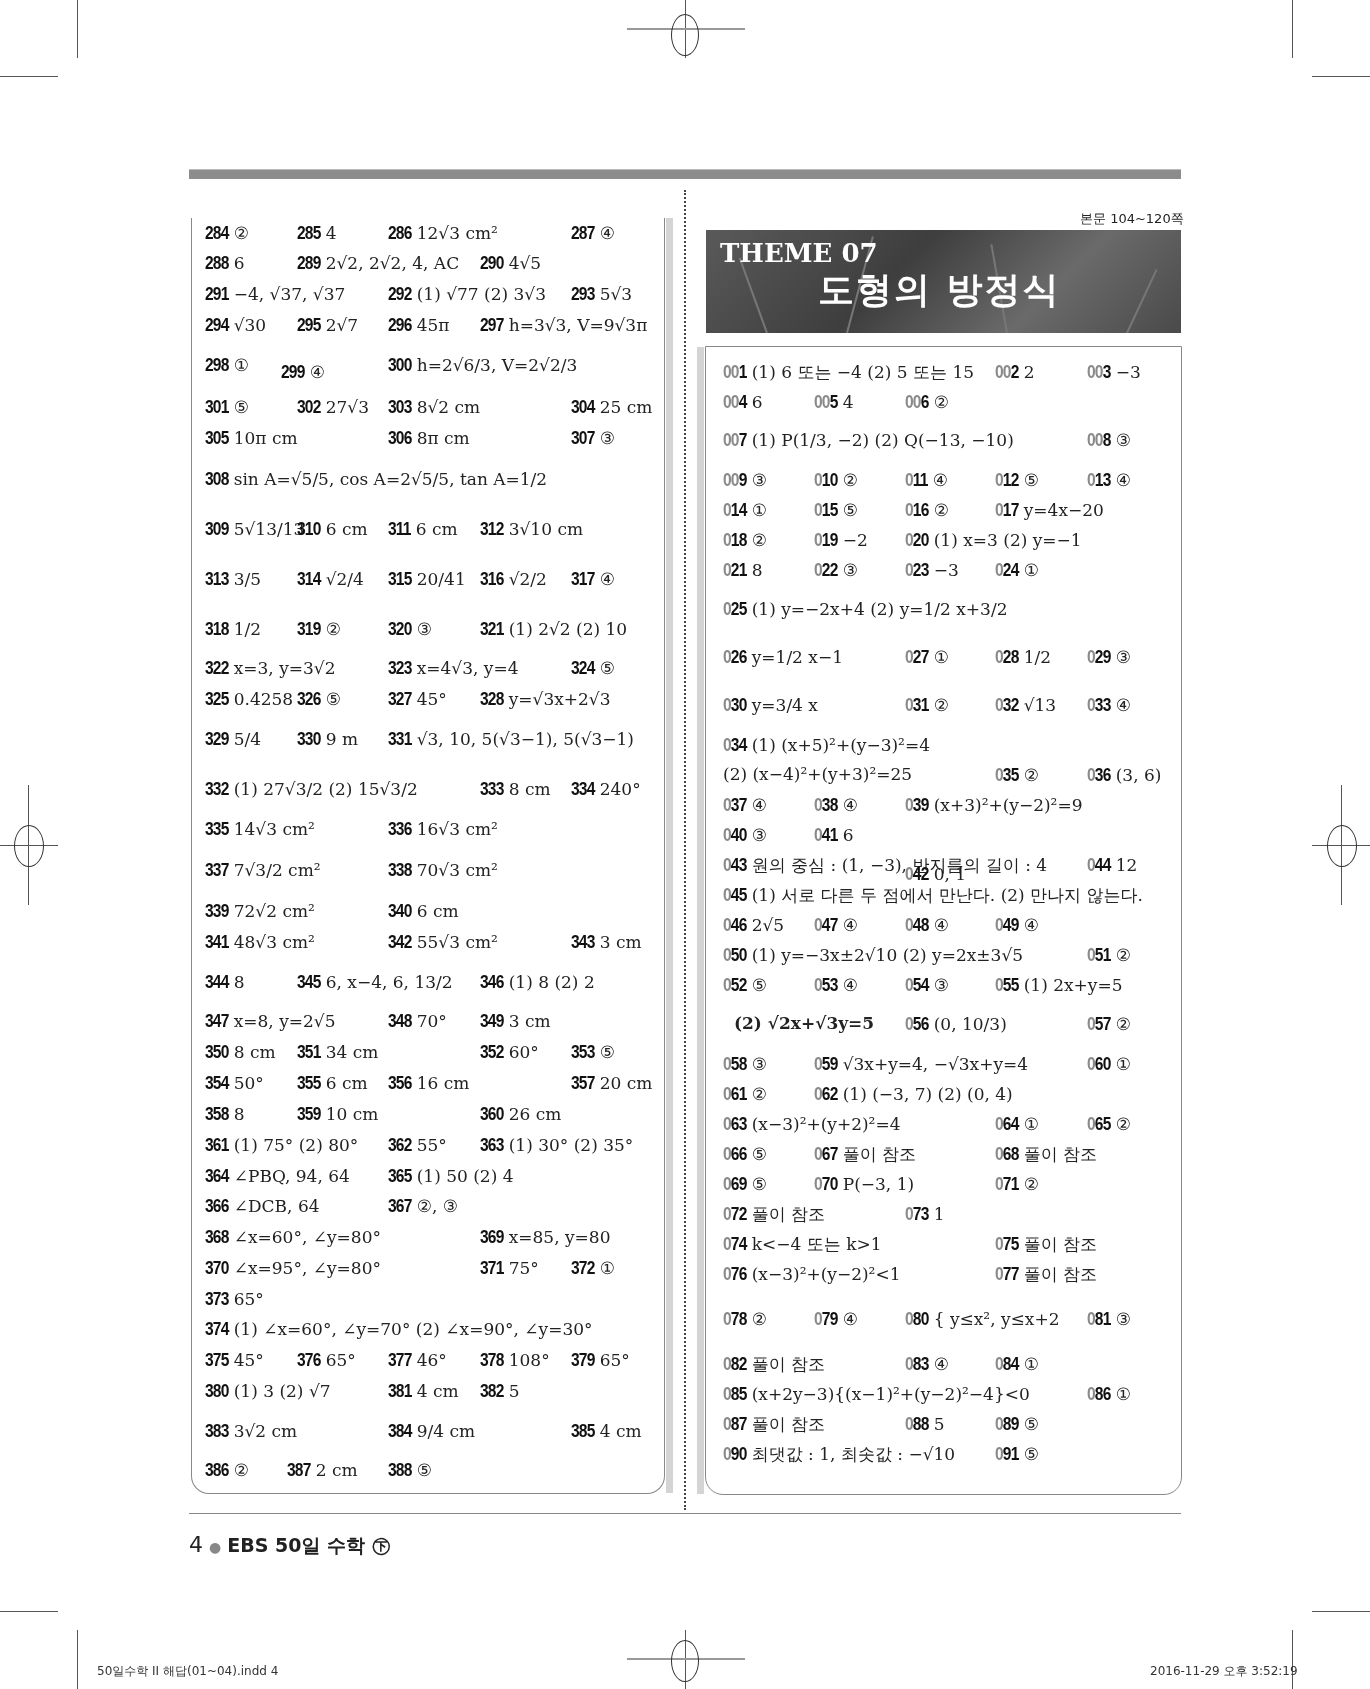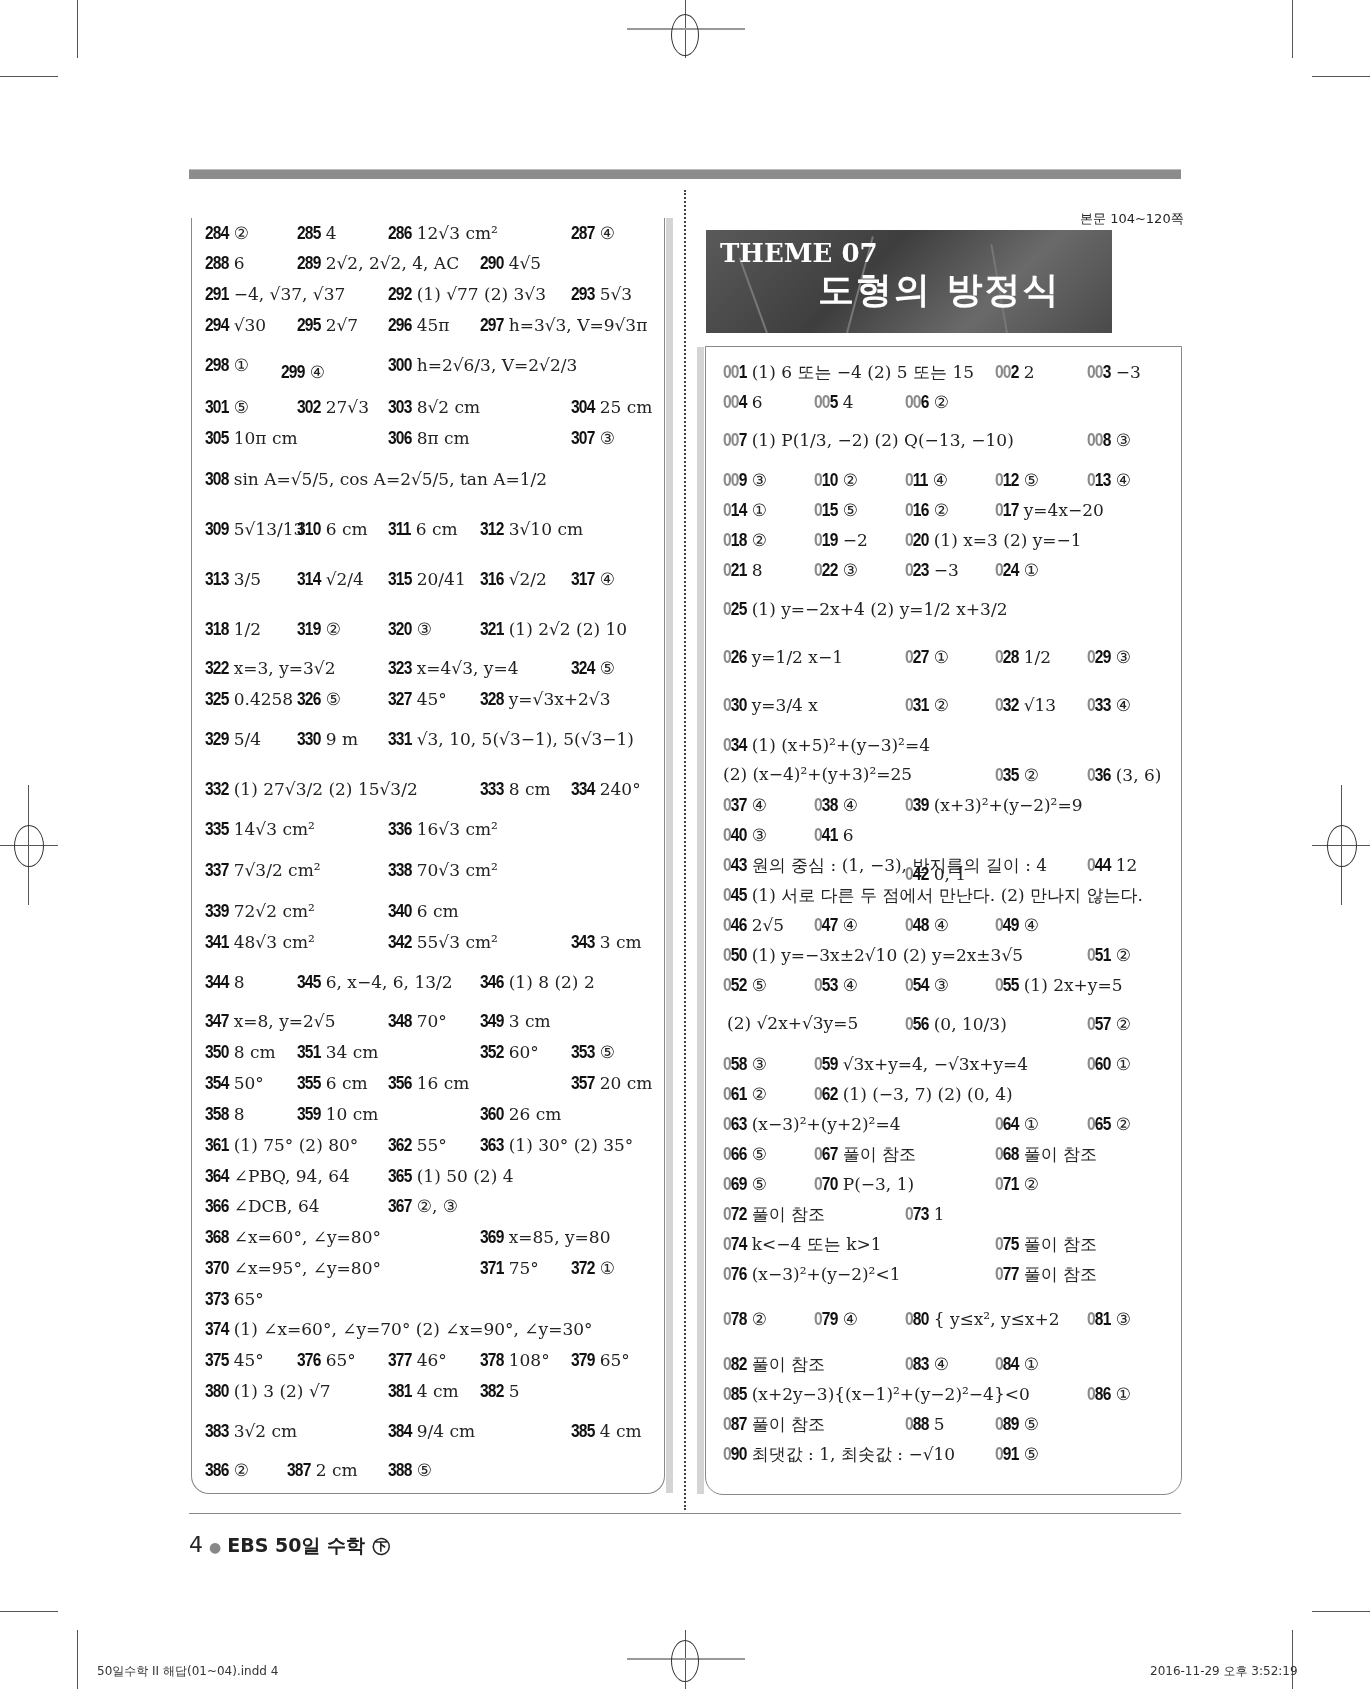--- a/index.html
+++ b/index.html
@@ -12,21 +12,21 @@
   .panel{position:absolute;border:1.5px solid #888;border-radius:0 0 18px 18px;border-top:none;background:#fff;}
   .panel.left{left:191px;top:218px;width:472px;height:1275px;border-top:none;}
   .panel.left::after{content:"";position:absolute;right:-9px;top:0;width:7px;height:100%;background:#d4d4d4;}
   .panel.right{left:705px;top:346px;width:475px;height:1147px;border-top:1.5px solid #888;}
   .panel.right::before{content:"";position:absolute;left:-9px;top:0;width:7px;height:100%;background:#d4d4d4;}
   .divider{position:absolute;left:684px;top:190px;height:1320px;border-left:2px dotted #444;}
   .it{position:absolute;white-space:nowrap;}
   .num{font-family:"Liberation Sans","DejaVu Sans",sans-serif;font-weight:bold;font-size:19px;letter-spacing:-1px;color:#111;transform:scaleX(0.82);display:inline-block;transform-origin:left center;margin-right:-6px;}
   .num .dim{color:#8a8a8a;}
   .ans{font-family:"DejaVu Serif","Liberation Serif",serif;font-size:17px;margin-left:6px;}
-  .banner{position:absolute;left:706px;top:230px;width:406px;height:103px;background:linear-gradient(135deg,#5a5a5a 0%,#3e3e3e 40%,#6a6a6a 70%,#4a4a4a 100%);overflow:hidden;}
+  .banner{position:absolute;left:706px;top:230px;width:475px;height:103px;background:linear-gradient(135deg,#5a5a5a 0%,#3e3e3e 40%,#6a6a6a 70%,#4a4a4a 100%);overflow:hidden;}
   .banner .grass{position:absolute;bottom:0;width:2px;background:#777;transform-origin:bottom;}
   .theme-label{position:absolute;left:14px;top:8px;color:#fff;font-family:"DejaVu Serif","Liberation Serif",serif;font-weight:bold;font-size:26px;letter-spacing:0px;}
   .theme-title{position:absolute;left:112px;top:36px;color:#fff;font-family:"DejaVu Sans","Liberation Sans",sans-serif;font-weight:bold;font-size:36px;letter-spacing:2px;}
   .page-ref{position:absolute;left:1080px;top:210px;font-family:"DejaVu Sans",sans-serif;font-size:13px;color:#222;}
   .bottom-line{position:absolute;left:189px;top:1513px;width:992px;height:1px;background:#888;}
   .footer{position:absolute;left:189px;top:1532px;font-family:"DejaVu Sans","Liberation Sans",sans-serif;font-size:19px;font-weight:bold;color:#222;}
   .footer .pg{font-size:22px;font-weight:normal;}
   .footer .dot{color:#888;font-size:14px;margin:0 6px;}
   .slug{position:absolute;top:1663px;font-family:"DejaVu Sans",sans-serif;font-size:12px;color:#333;}
 </style>
@@ -230,21 +230,21 @@
     <div class="it" style="left: 0px; top: 914px;"><span class="num"><span class="dim">0</span><span>46</span></span><span class="ans">2√5</span></div>
     <div class="it" style="left: 91px; top: 914px;"><span class="num"><span class="dim">0</span><span>47</span></span><span class="ans">④</span></div>
     <div class="it" style="left: 182px; top: 914px;"><span class="num"><span class="dim">0</span><span>48</span></span><span class="ans">④</span></div>
     <div class="it" style="left: 272px; top: 914px;"><span class="num"><span class="dim">0</span><span>49</span></span><span class="ans">④</span></div>
     <div class="it" style="left: 0px; top: 944px;"><span class="num"><span class="dim">0</span><span>50</span></span><span class="ans">(1) y=−3x±2√10   (2) y=2x±3√5</span></div>
     <div class="it" style="left: 364px; top: 944px;"><span class="num"><span class="dim">0</span><span>51</span></span><span class="ans">②</span></div>
     <div class="it" style="left: 0px; top: 974px;"><span class="num"><span class="dim">0</span><span>52</span></span><span class="ans">⑤</span></div>
     <div class="it" style="left: 91px; top: 974px;"><span class="num"><span class="dim">0</span><span>53</span></span><span class="ans">④</span></div>
     <div class="it" style="left: 182px; top: 974px;"><span class="num"><span class="dim">0</span><span>54</span></span><span class="ans">③</span></div>
     <div class="it" style="left: 272px; top: 974px;"><span class="num"><span class="dim">0</span><span>55</span></span><span class="ans">(1) 2x+y=5</span></div>
-    <div class="it" style="left: 4px; top: 1013px;"><span class="num"><span class="dim"></span><span></span></span><span class="ans">(2) √2x+√3y=5</span></div>
+    <div class="it" style="left: 11px; top: 1013px; font-weight: bold;"><span class="num"><span class="dim"></span><span></span></span><span class="ans">(2) √2x+√3y=5</span></div>
     <div class="it" style="left: 182px; top: 1013px;"><span class="num"><span class="dim">0</span><span>56</span></span><span class="ans">(0, 10/3)</span></div>
     <div class="it" style="left: 364px; top: 1013px;"><span class="num"><span class="dim">0</span><span>57</span></span><span class="ans">②</span></div>
     <div class="it" style="left: 0px; top: 1053px;"><span class="num"><span class="dim">0</span><span>58</span></span><span class="ans">③</span></div>
     <div class="it" style="left: 91px; top: 1053px;"><span class="num"><span class="dim">0</span><span>59</span></span><span class="ans">√3x+y=4, −√3x+y=4</span></div>
     <div class="it" style="left: 364px; top: 1053px;"><span class="num"><span class="dim">0</span><span>60</span></span><span class="ans">①</span></div>
     <div class="it" style="left: 0px; top: 1083px;"><span class="num"><span class="dim">0</span><span>61</span></span><span class="ans">②</span></div>
     <div class="it" style="left: 91px; top: 1083px;"><span class="num"><span class="dim">0</span><span>62</span></span><span class="ans">(1) (−3, 7)   (2) (0, 4)</span></div>
     <div class="it" style="left: 0px; top: 1113px;"><span class="num"><span class="dim">0</span><span>63</span></span><span class="ans">(x−3)²+(y+2)²=4</span></div>
     <div class="it" style="left: 272px; top: 1113px;"><span class="num"><span class="dim">0</span><span>64</span></span><span class="ans">①</span></div>
     <div class="it" style="left: 364px; top: 1113px;"><span class="num"><span class="dim">0</span><span>65</span></span><span class="ans">②</span></div>

